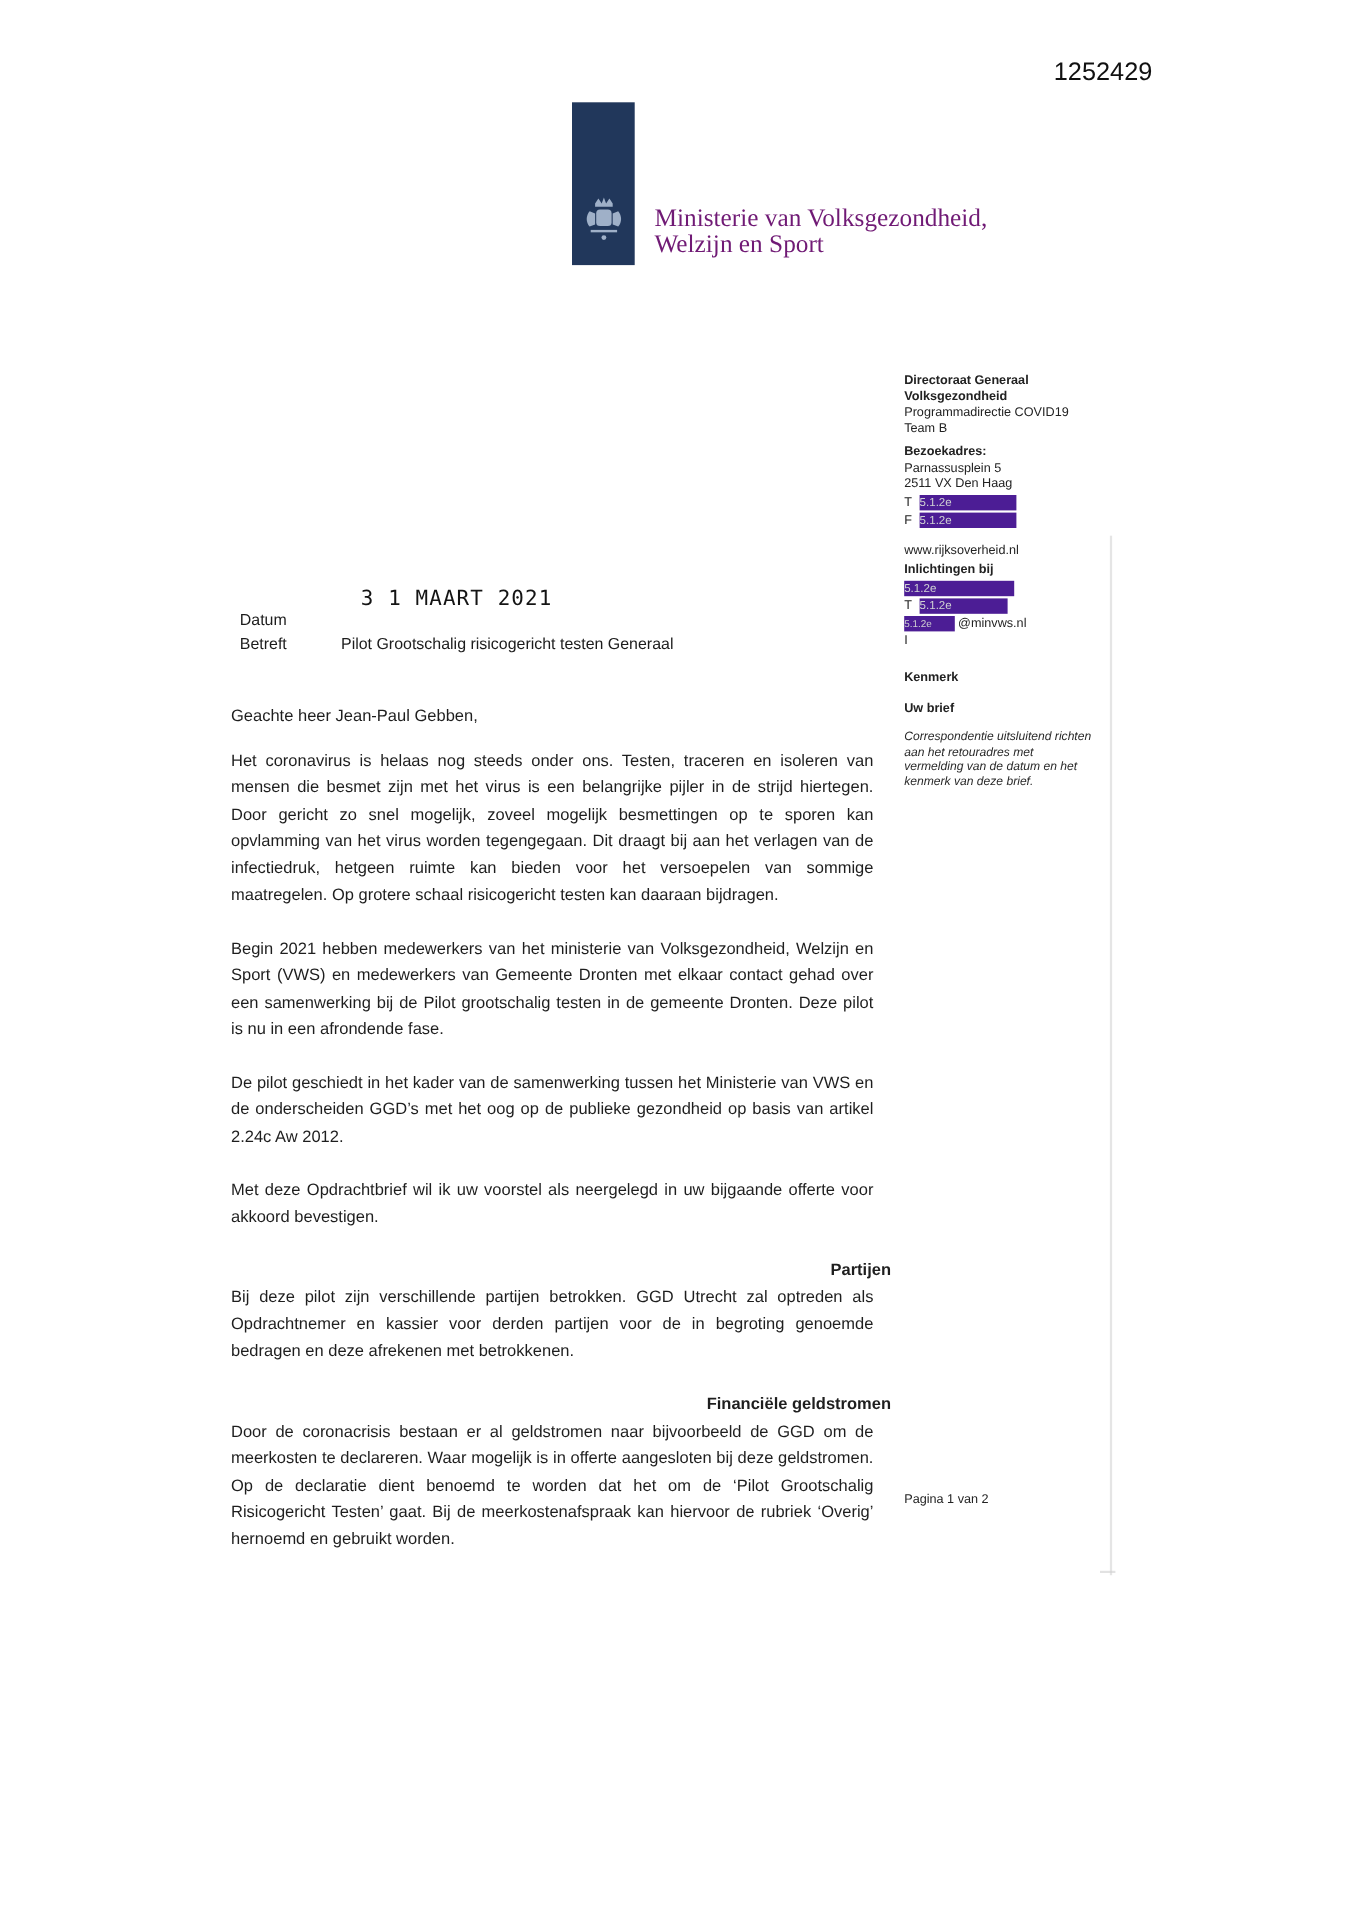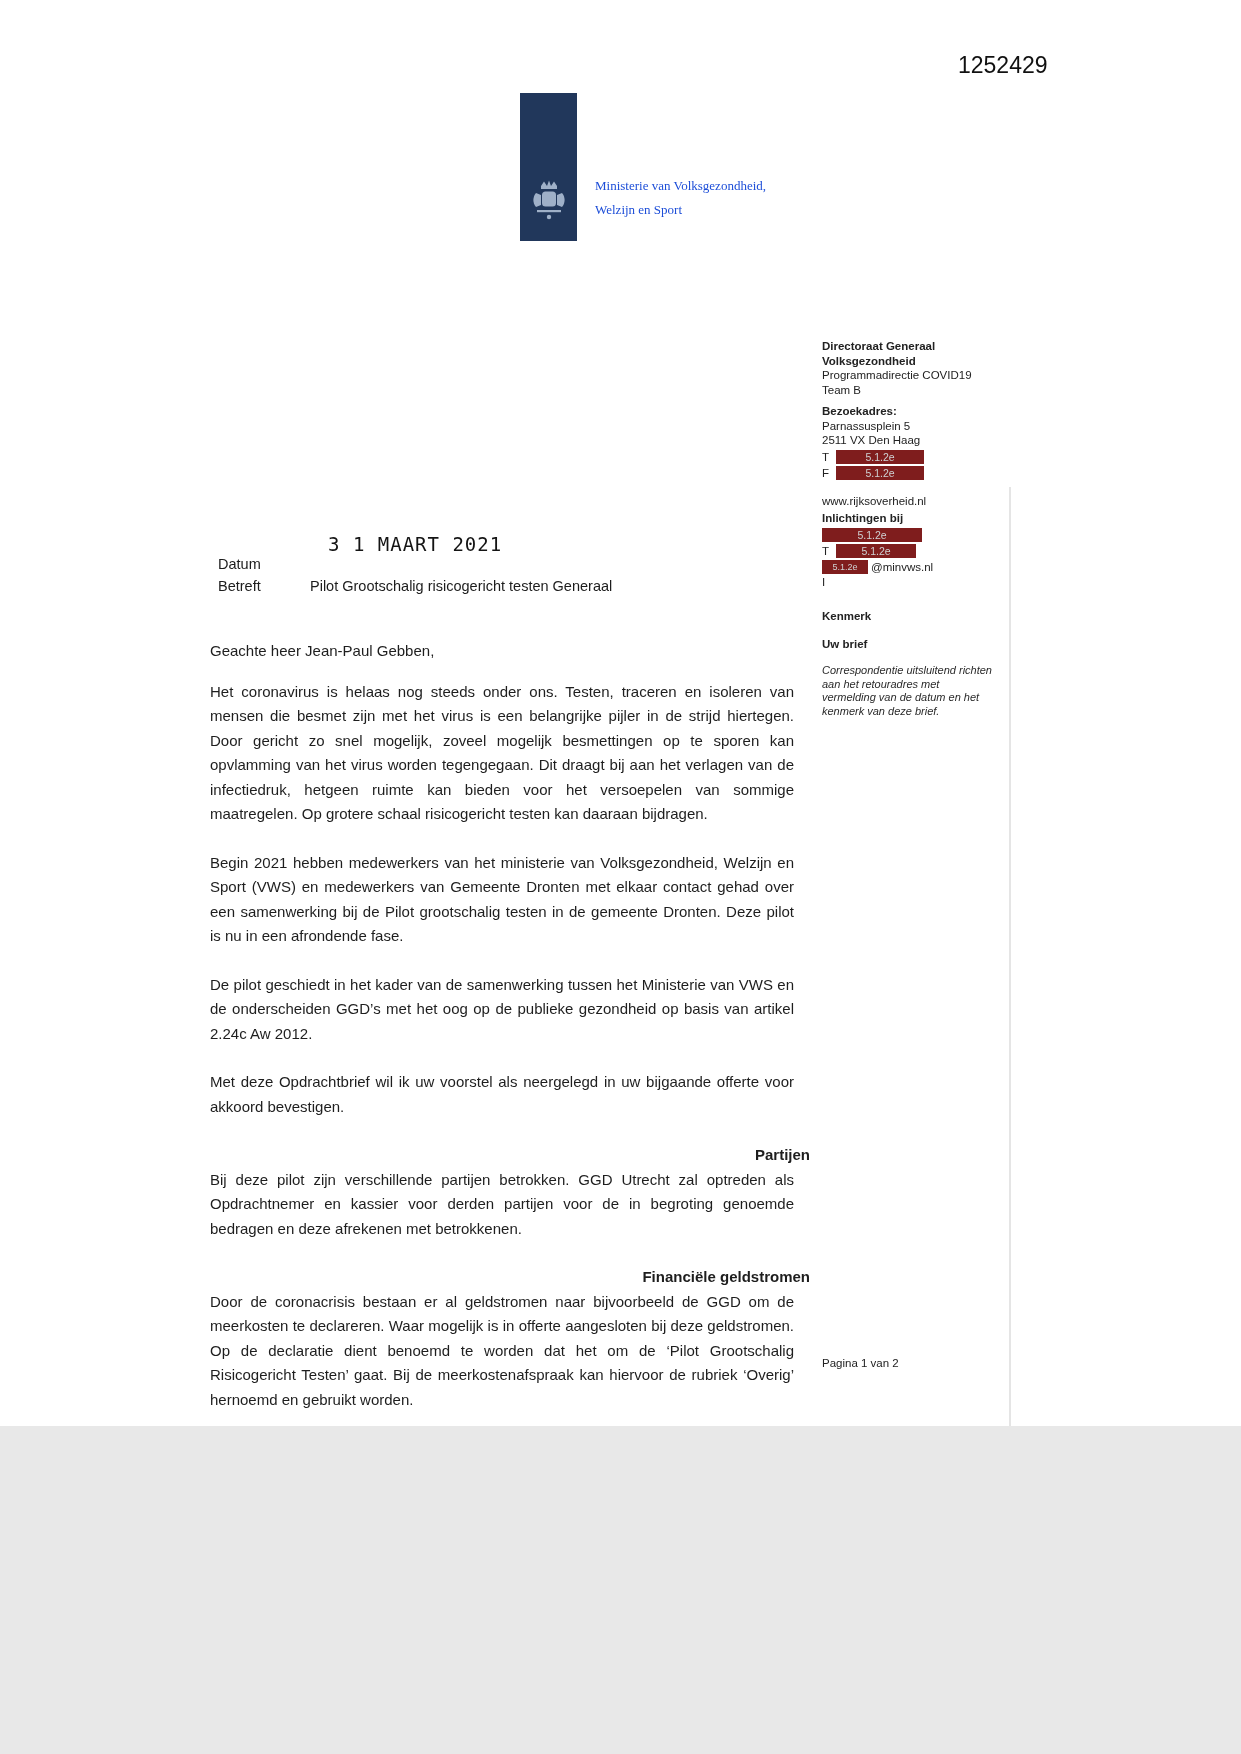--- a/index.html
+++ b/index.html
@@ -1,51 +1,51 @@
 <!DOCTYPE html>
 <html><head>
 <meta charset="utf-8">
 <style>
   * { margin:0; padding:0; box-sizing:border-box; }
   body { background:#e8e8e8; }
   .page {
-    position:relative; width:1241px; height:1426px; margin:0 auto;
+    position:relative; width:1241px; height:1754px; margin:0 auto;
     background:#ffffff; font-family:"Liberation Sans", sans-serif;
     color:#1c1c1c; overflow:hidden;
   }
   .doc-number {
     position:absolute; left:958px; top:52px;
     font-size:23px; color:#111;
   }
   .banner {
     position:absolute; left:520px; top:93px; width:57px; height:148px;
     background:#21375b;
   }
   .emblem { position:absolute; left:50%; bottom:12px; transform:translateX(-50%); }
   .ministry {
-    position:absolute; left:595px; top:174px;
-    font-family:"Liberation Serif", serif; font-size:13px; line-height:24px;
-    color:#1d4ed8;
+    position:absolute; left:595px; top:186px;
+    font-family:"Liberation Serif", serif; font-size:23px; line-height:24px;
+    color:#701a75;
   }
   .recipient {
     position:absolute; left:210px; top:322px;
     font-size:14.5px; line-height:21.5px; color:#222;
   }
   .sidebar {
     position:absolute; left:822px; top:339px; width:172px;
     font-size:11.5px; line-height:14.5px; color:#222;
   }
   .sb-bold { font-weight:bold; }
   .mt7 { margin-top:7px; } .mt9 { margin-top:3px; } .mt12 { margin-top:12px; }
   .mt13 { margin-top:13px; } .mt20 { margin-top:20px; }
   .sb-row { display:flex; align-items:center; margin-top:2px; }
   .sb-lbl { width:14px; display:inline-block; }
   .redact {
-    display:inline-block; background:#7f1d1d; color:#cfd1d3;
-    font-size:10.5px; line-height:14px; text-align:center; height:14px;
+    display:inline-block; background:#4c1d95; color:#cfd1d3;
+    font-size:10.5px; line-height:14px; height:14px;
   }
   .w88 { width:88px; } .w100 { width:100px; } .w80 { width:80px; }
   .w46 { width:46px; font-size:9px; margin-right:3px; }
   .sb-note {
     margin-top:13px; font-style:italic; font-size:11px; line-height:13.5px;
     color:#2a2a2a;
   }
   .datum-label { position:absolute; left:218px; top:556px; font-size:14.5px; }
   .date-stamp {
     position:absolute; left:328px; top:533px;

